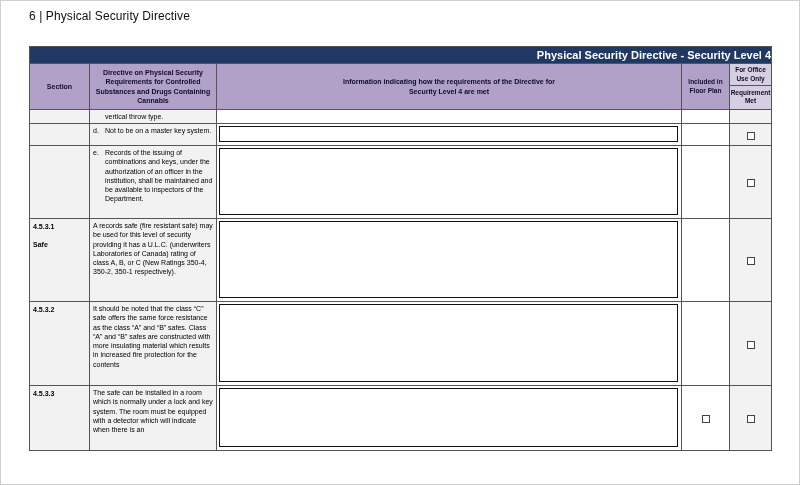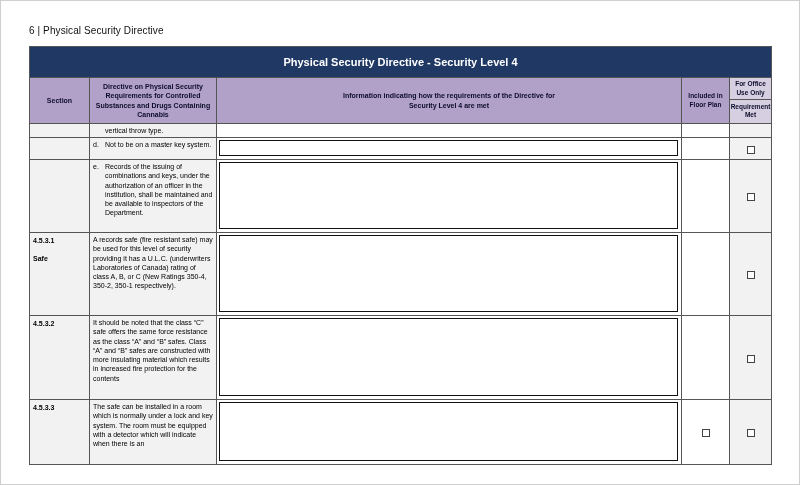--- a/index.html
+++ b/index.html
@@ -6,32 +6,32 @@
   html,body { width:800px; height:485px; }
   body {
     background:#ffffff;
     font-family:"Liberation Sans", sans-serif;
     color:#000;
     overflow:hidden;
     position:relative;
     border:1px solid #cfcfcf;
   }
   .page-header {
-    position:absolute; left:28px; top:24px;
-    font-size:10px; color:#111; letter-spacing:0.1px;
+    position:absolute; left:28px; top:8px;
+    font-size:12px; color:#111; letter-spacing:0.1px;
   }
   table.grid {
     position:absolute; left:28px; top:45px;
     width:742px; border-collapse:collapse; table-layout:fixed;
   }
   table.grid th, table.grid td { border:1px solid #555; }
   td.title-bar {
     background:#1f3864; color:#ffffff;
-    font-weight:bold; font-size:11px; text-align:center;
-    height:16px; padding:9px 0; border:1px solid #1f3864;
+    font-weight:bold; font-size:11px; text-align:right;
+    height:16px; padding:2px 0; border:1px solid #1f3864;
   }
   .head-row th {
     background:#b1a0c7; color:#0d0d2b;
     font-size:7px; font-weight:bold; text-align:center;
     vertical-align:middle; padding:2px; height:46px; line-height:1.3;
   }
   .head-row th.c-info span { display:inline-block; max-width:215px; }
   .head-row th.c-floor { font-size:6.5px; padding:1px; }
   .head-row th.c-office { background:#d6cfe2; padding:0; font-size:6.5px; height:46px; }
   .office-top { border-bottom:1px solid #555; min-height:21px; display:flex; align-items:center; justify-content:center; padding:1px; }

